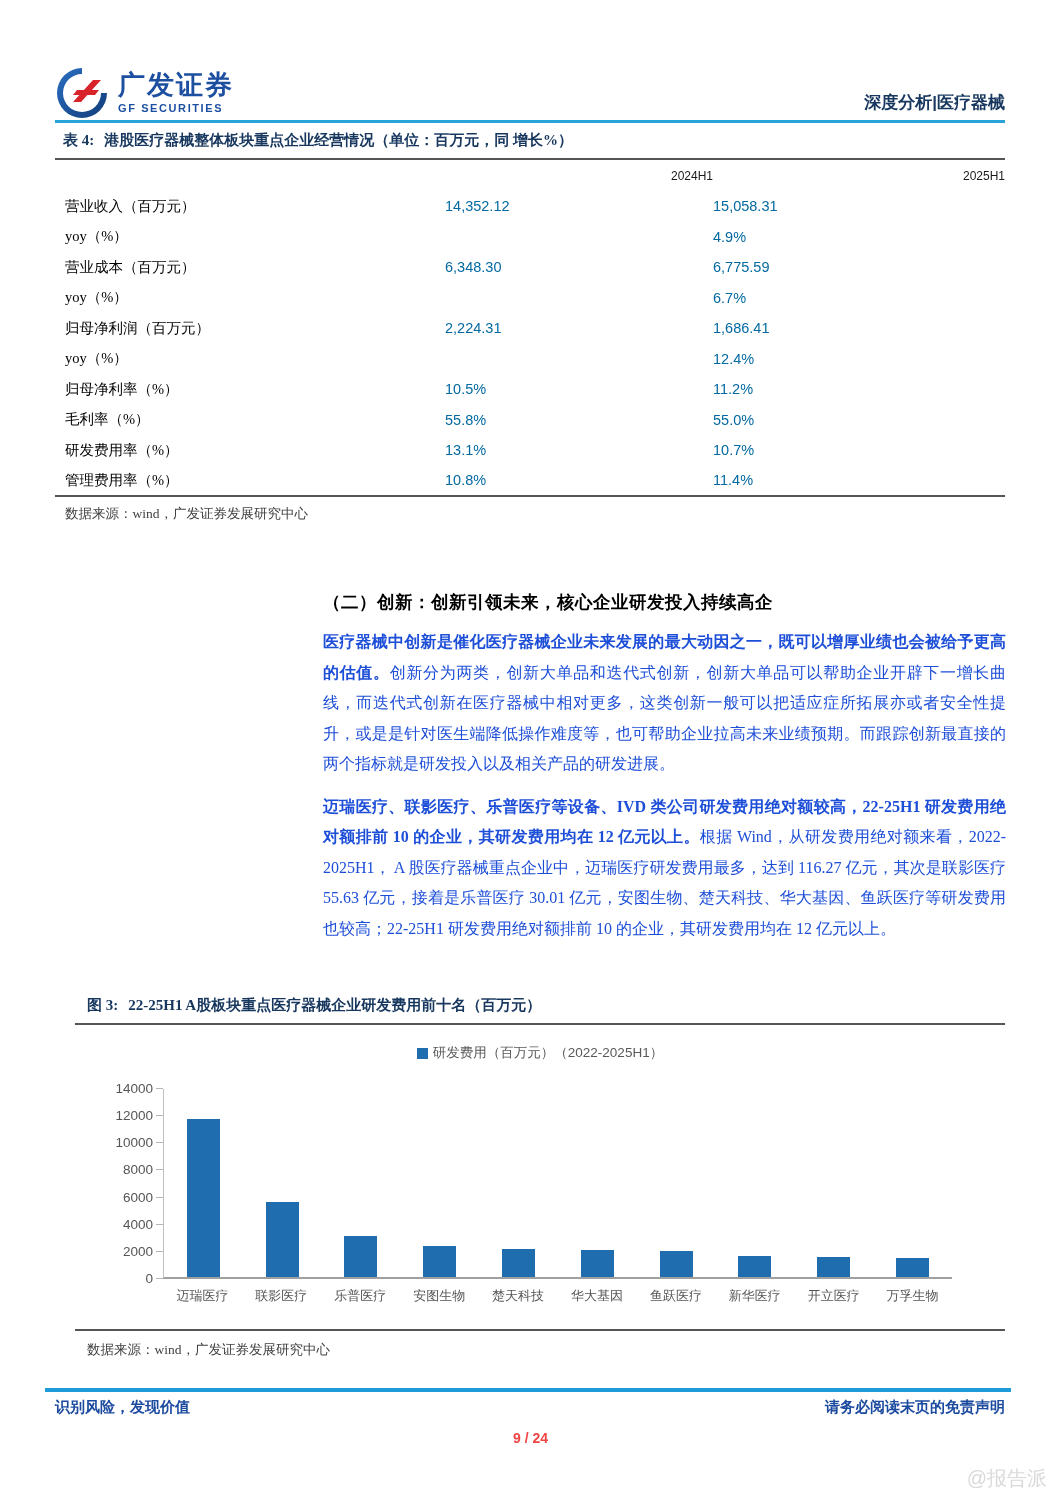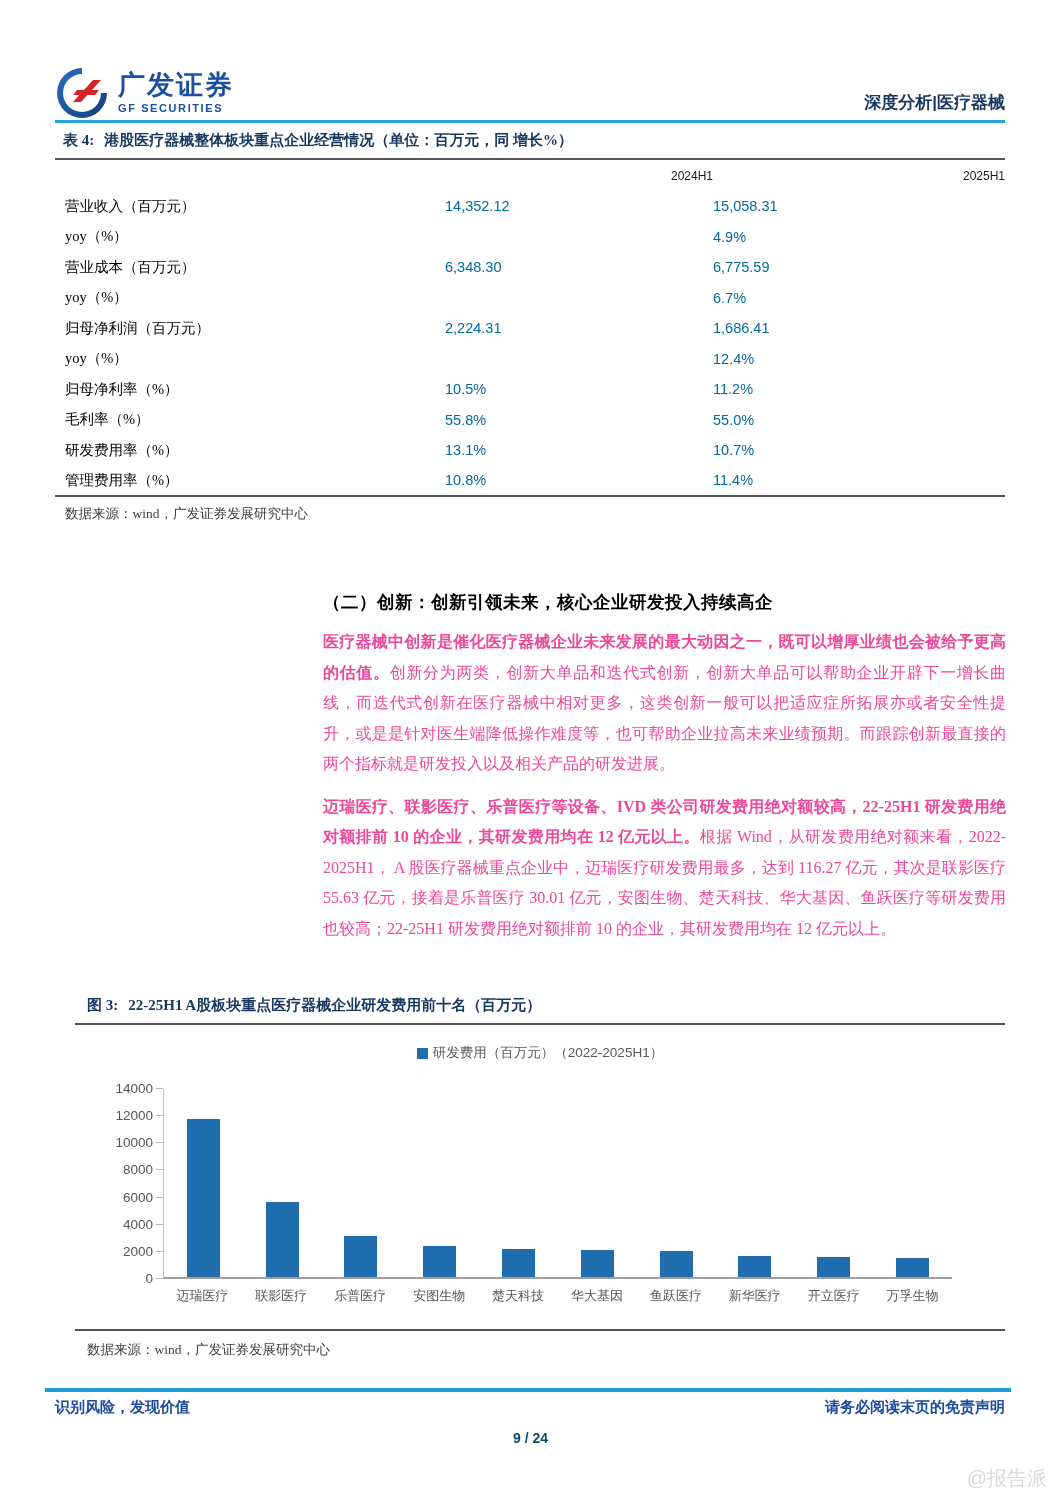--- a/index.html
+++ b/index.html
@@ -28,21 +28,21 @@
   td.row-label { padding-left:10px; color:#000000; }
   td.row-value { font-family:"Liberation Sans",sans-serif; font-size:14px; color:#0369a1; }
   .col-label { width:390px; }
   .col-a { width:268px; }
   th.h-col { padding-left:0; }
   .tbl-source { font-size:13.5px; color:#3f3f3f; padding:8px 0 0 10px; }
 
   
   .section-block { position:absolute; top:573px; left:323px; width:683px;margin-top:17px; }
   .sec-heading { font-size:17.5px; font-weight:bold; color:#000; margin-bottom:13px; letter-spacing:0.5px; }
-  .para { font-size:16px; line-height:30.5px; text-align:justify; color:#ec4899; margin-bottom:12px; }
+  .para { font-size:16px; line-height:30.5px; text-align:justify; color:#1d4ed8; margin-bottom:12px; }
   .para b { font-weight:bold; }
 
   
   .figure-block { position:absolute; top:994px; left:75px; width:930px; }
   .fig-title { font-size:15px; font-weight:bold; color:#17375e; padding:2px 0 8px 12px; }
   .fig-title .t-label { margin-right:10px; }
   .fig-rule-top { height:2px; background:#555; }
   .legend { display:flex; justify-content:center; align-items:center; gap:5px; margin-top:20px; height:16px;
             font-family:"Liberation Sans",sans-serif; font-size:13.5px; color:#595959; }
   .swatch { display:inline-block; width:11px; height:11px; background:#1f6dae; }
@@ -57,21 +57,21 @@
   .cats { display:flex; margin-left:88px; margin-right:53px; margin-top:8px; }
   .cat { flex:1; text-align:center; font-size:13px; color:#555; }
   .fig-rule-bottom { height:2px; background:#555; margin-top:24px; }
   .fig-source { font-size:13.5px; color:#3f3f3f; padding:10px 0 0 12px; }
 
   
   .footer-rule { position:absolute; top:1388px; left:45px; right:50px; height:4px; background:#1e9cd7; }
   .footer-row { position:absolute; top:1398px; left:55px; right:56px; display:flex; justify-content:space-between;
                 font-family:"Liberation Sans",sans-serif; font-weight:bold; font-size:15px; color:#1b4a9e; }
   .page-num { position:absolute; top:1430px; left:0; right:0; text-align:center;
-              font-family:"Liberation Sans",sans-serif; font-weight:bold; font-size:14px; color:#0c4a6e; }
+              font-family:"Liberation Sans",sans-serif; font-weight:bold; font-size:14px; color:#ef4444; }
   .watermark { position:absolute; right:14px; bottom:8px; font-size:20px; color:#d9d9d9; font-family:"Liberation Sans",sans-serif; }
 </style>
 </head>
 <body>
 
 <div class="page">
 
   <div class="header">
     <div class="logo">
       <svg class="logo-mark" viewBox="0 0 54 54">

